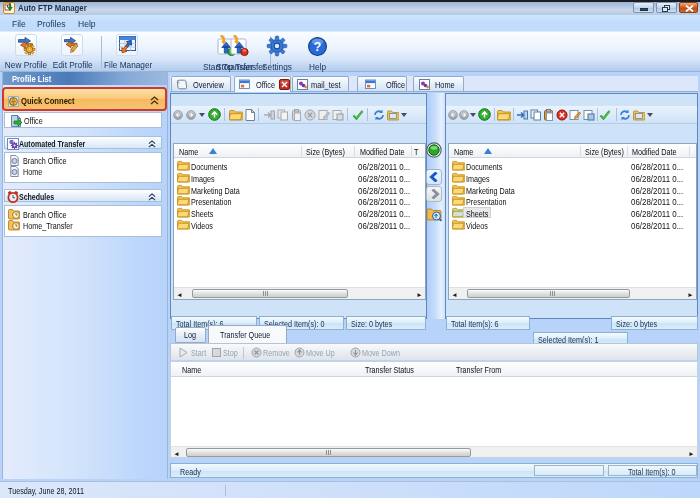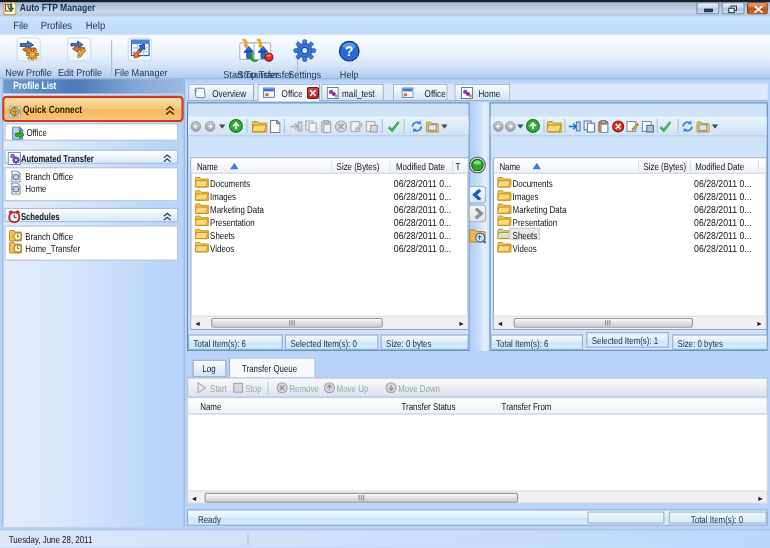--- a/index.html
+++ b/index.html
@@ -60,21 +60,21 @@
   background:linear-gradient(#ffffff,#f4f6f9 60%,#eef1f5); border-bottom:1px solid #cdd5de; }
 .lhead .cs { position:absolute; top:2px; width:1px; height:10px; background:#d5dde5; }
 .hlbl { position:absolute; top:3px; font-size:9px; color:#101018; transform:scaleX(0.8); transform-origin:0 0; white-space:nowrap; }
 .frow { position:absolute; font-size:9px; color:#101010; transform:scaleX(0.8); transform-origin:0 0; white-space:nowrap; }
 .fdate { position:absolute; font-size:9px; color:#101010; transform:scaleX(0.88); transform-origin:0 0; white-space:nowrap; }
 .hscroll { position:absolute; height:12px; background:#f0f0f0; border-top:1px solid #e0e0e0; }
 .sthumb { position:absolute; top:1px; height:9px; background:linear-gradient(#fbfbfb,#dcdcdc 60%,#cfcfcf); border:1px solid #939aa2; border-radius:2px; }
 .sarrow { position:absolute; top:0px; width:11px; height:11px; font-size:6.5px; color:#202020; text-align:center; padding-top:2.5px; }
 .pstat { position:absolute; height:14px; border:1px solid #8fb0cc;
   background:linear-gradient(#f3fafe,#dcedfb 50%,#cbe4f8 55%,#daeefb); font-size:9px; color:#15304a;
-  padding:2px 0 0 4px; }
+  padding:2px 0 0 4px;margin-top:12px; }
 .pstat span { display:inline-block; transform:scaleX(0.8); transform-origin:0 0; white-space:nowrap; }
 
 .midbtn { position:absolute; left:426px; width:16px; height:16px; }
 #qtool { left:170px; top:343px; width:528px; height:18px;
   background:linear-gradient(#f8fafc,#e9edf2 60%,#dde3ea); border:1px solid #b8c4d2; border-bottom:1px solid #c8d2dc; }
 .qtxt { position:absolute; top:4px; font-size:9px; color:#9aa2ac; transform:scaleX(0.8); transform-origin:0 0; white-space:nowrap; }
 #qhead { left:170px; top:362px; width:528px; height:15px;
   background:linear-gradient(#ffffff,#f4f6f9 60%,#eef1f5); border:1px solid #c8d2dc; border-top:none; border-bottom:1px solid #cdd5de; }
 #qbody { left:170px; top:377px; width:528px; height:69px; background:#fff; border-left:1px solid #c8d2dc; border-right:1px solid #c8d2dc; }
 #qscroll { left:170px; top:446px; width:528px; height:12px; background:#f0f0f0; border:1px solid #c8d2dc; border-top:1px solid #e4e4e4; }
@@ -594,21 +594,21 @@
   <div class="frow" style="left:17px;top:77px;">Videos</div>
   <div class="fdate" style="left:182px;top:77px;">06/28/2011 0...</div>
   <div class="hscroll" style="left:0;bottom:0;width:247px;">
     <div class="sarrow" style="left:0;">◄</div>
         <div class="sarrow" style="right:0;">►</div>
     <div class="sthumb" style="left:18px;width:163px;"></div>
     <div class="abs" style="left:101px;top:3px;width:1px;height:5px;background:#909090;box-shadow:2px 0 #909090,4px 0 #909090;"></div>
   </div>
  </div>
  <div class="pstat" style="left:0px;top:210px;width:84px;"><span>Total Item(s): 6</span></div>
- <div class="pstat" style="left:87px;top:208px;width:75px;text-align:center;"><span>Selected Item(s): 1</span></div>
+ <div class="pstat" style="left:87px;top:226px;width:95px;"><span>Selected Item(s): 1</span></div>
  <div class="pstat" style="left:165px;top:210px;width:87px;"><span>Size: 0 bytes</span></div>
 </div>
 
 <div class="abs" style="left:175px;top:327px;width:31px;height:16px;border:1px solid #96aac4;border-radius:2px 2px 0 0;background:linear-gradient(#fbfdfe,#e2ecf8 60%,#d4e3f4);font-size:9px;color:#101828;">
     <span class="abs" style="left:8px;top:2px;transform:scaleX(0.8);transform-origin:0 0;">Log</span>
   </div>
 <div class="abs" style="left:208px;top:325px;width:79px;height:18px;border:1px solid #96aac4;border-bottom:none;border-radius:2px 2px 0 0;background:#f6fafd;font-size:9px;color:#101828;z-index:2;">
     <span class="abs" style="left:11px;top:4px;transform:scaleX(0.8);transform-origin:0 0;">Transfer Queue</span>
   </div>
 <div class="abs" id="qtool">

